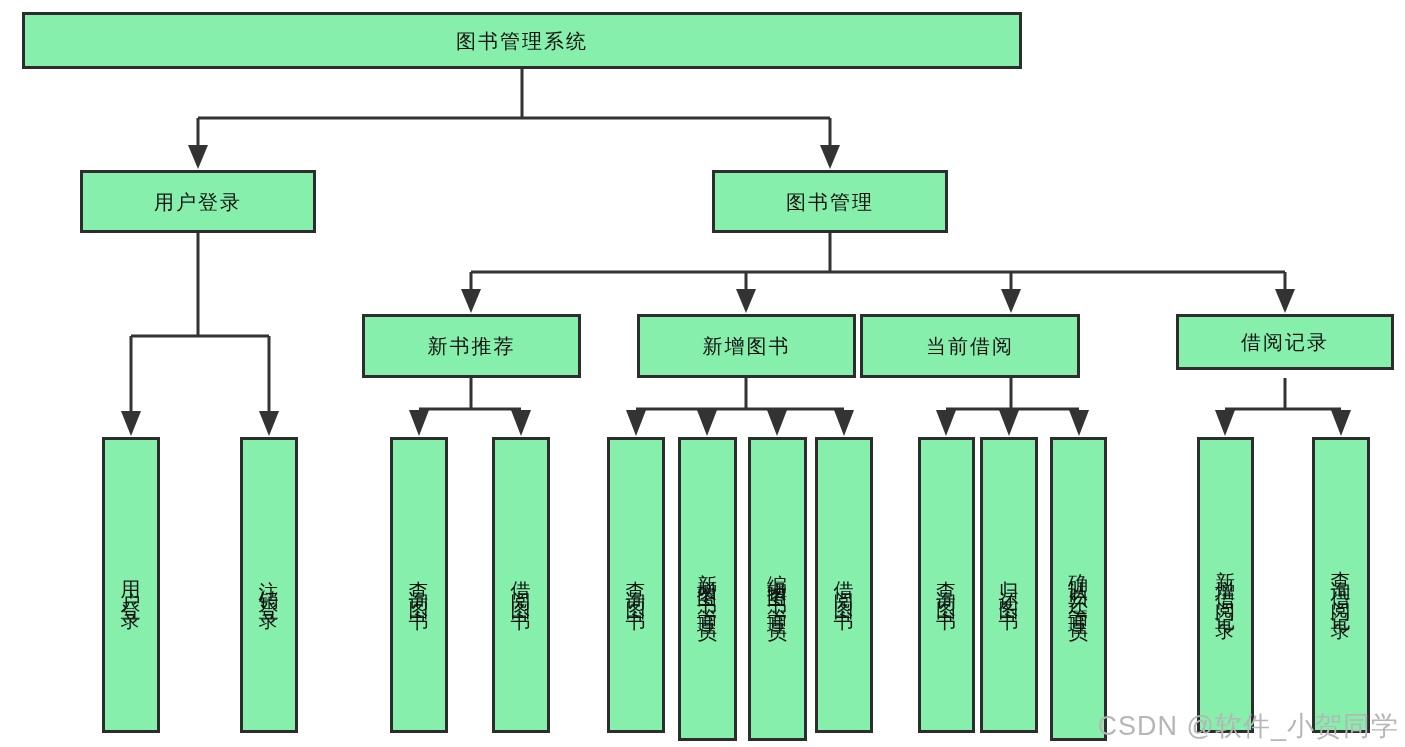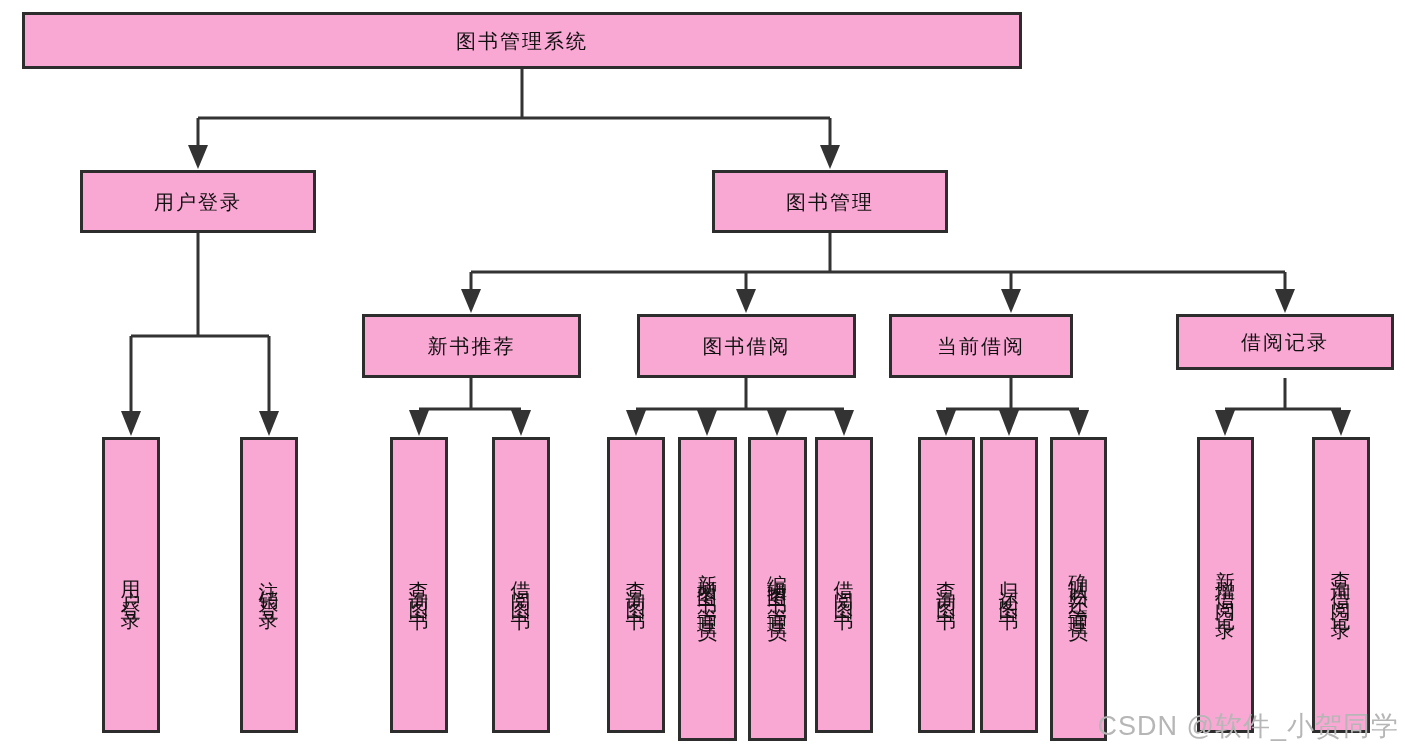--- a/index.html
+++ b/index.html
@@ -9,21 +9,21 @@
     background:#ffffff;
     font-family:"Liberation Sans", sans-serif;
     overflow:hidden;
   }
   .wires{position:absolute;left:0;top:0;width:1405px;height:747px;}
   .wire{fill:none;stroke:#333333;stroke-width:3;}
   .head{fill:#333333;stroke:none;}
   .box{
     position:absolute;
     box-sizing:border-box;
-    background:#f9a8d4;
+    background:#86efac;
     border:3px solid #2d2d2d;
     display:flex;
     align-items:center;
     justify-content:center;
     color:#111111;
     font-size:20px;
     line-height:1;
     letter-spacing:2px;
   }
   .vtext{
@@ -93,23 +93,23 @@
     <span>用户登录</span>
   </div>
   <div class="box" style="left:712px;top:170px;width:236px;height:63px">
     <span>图书管理</span>
   </div>
 
   <div class="box" style="left:362px;top:314px;width:219px;height:64px">
     <span>新书推荐</span>
   </div>
   <div class="box" style="left:637px;top:314px;width:219px;height:64px">
-    <span>图书借阅</span>
+    <span>新增图书</span>
   </div>
-  <div class="box" style="left:889px;top:314px;width:184px;height:64px">
+  <div class="box" style="left:860px;top:314px;width:220px;height:64px">
     <span>当前借阅</span>
   </div>
   <div class="box" style="left:1176px;top:314px;width:218px;height:56px">
     <span>借阅记录</span>
   </div>
 
   <div class="box" style="left:102px;top:437px;width:58px;height:296px">
     <span class="vtext">用户登录</span>
   </div>
   <div class="box" style="left:240px;top:437px;width:58px;height:296px">

